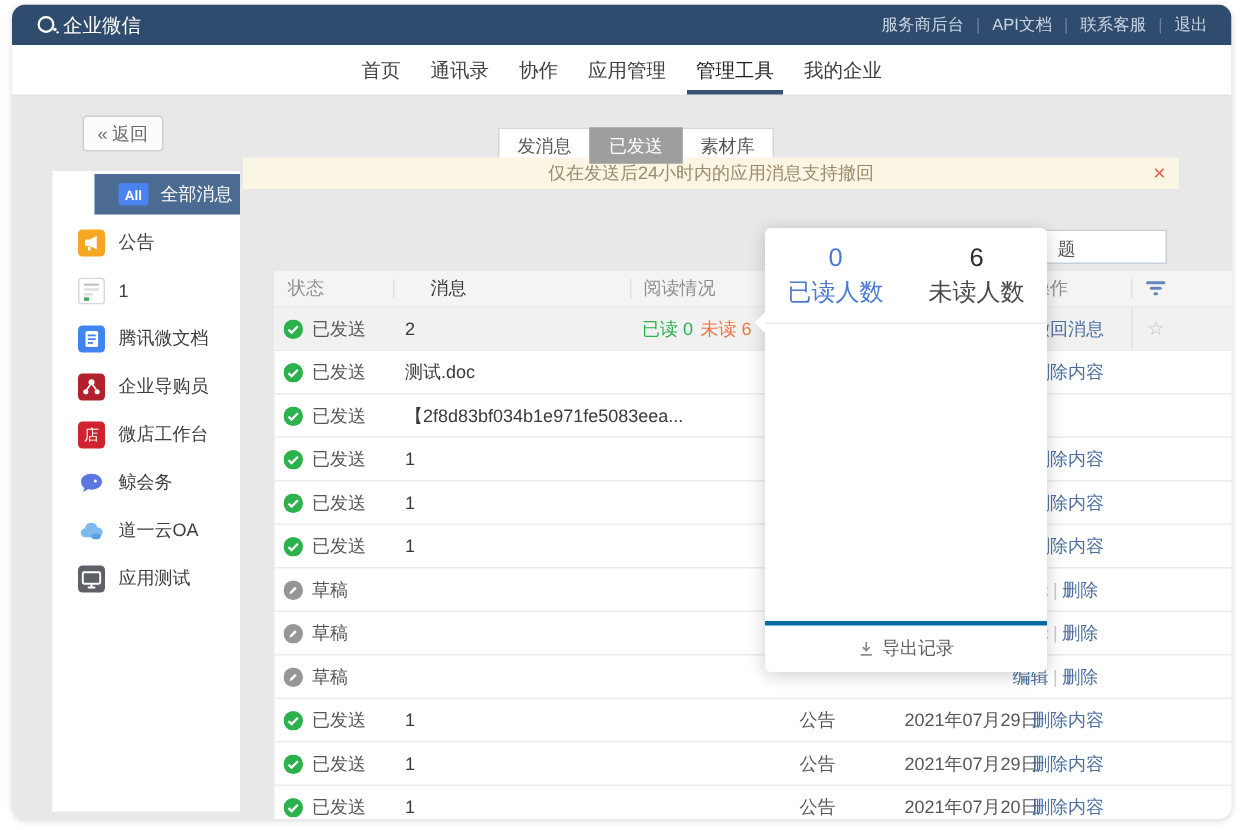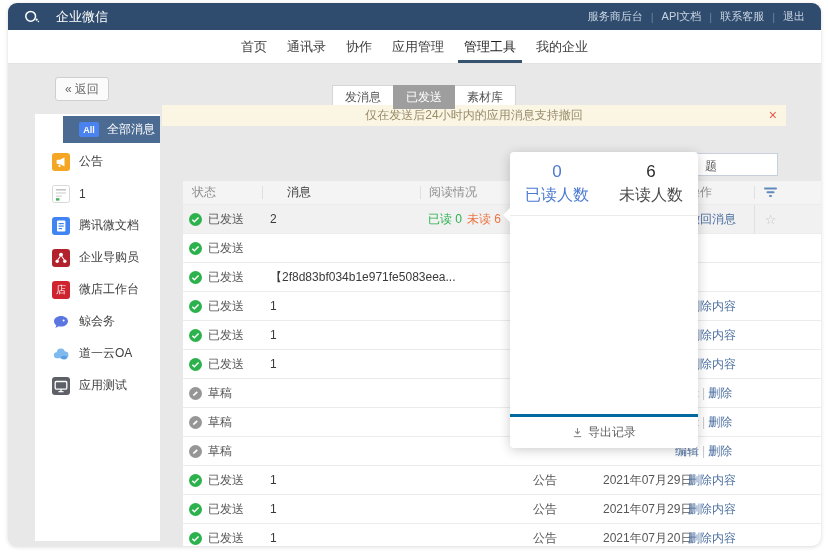--- a/index.html
+++ b/index.html
@@ -1,20 +1,20 @@
 <!DOCTYPE html>
 <html><head>
 <meta charset="utf-8">
 <style>
   html,body{margin:0;padding:0;}
   body{width:829px;height:553px;background:#fff;font-family:"Liberation Sans","DejaVu Sans",sans-serif;position:relative;overflow:hidden;}
   .window{position:absolute;left:8px;top:3px;width:813px;height:543px;border-radius:9px;overflow:hidden;background:#e8e8e8;box-shadow:0 1px 4px rgba(0,0,0,.15);}
   
   .topbar{height:27px;background:#2f4b6d;display:flex;align-items:center;padding:0 16px;}
-  .logo{display:flex;align-items:center;gap:16px;color:#fff;font-size:13px;}
+  .logo{display:flex;align-items:center;gap:2px;color:#fff;font-size:13px;}
   .top-links{margin-left:auto;display:flex;align-items:center;font-size:11px;color:#c9d4e2;}
   .top-links .sep{color:#6b81a0;margin:0 8px;}
   .top-links span[data-interactable="true"]{cursor:pointer;}
   
   .navbar{height:33px;background:#fff;border-bottom:1px solid #e3e3e3;display:flex;justify-content:center;align-items:stretch;padding:0 30px;}
   .nav-item{display:flex;align-items:center;font-size:13px;color:#404040;position:relative;padding:0 10px;cursor:pointer;}
   .nav-item.active{color:#1c1c1c;}
   .nav-item.active::after{content:"";position:absolute;left:4px;right:4px;bottom:0;height:3px;background:#38536f;}
   
   .content{position:relative;height:483px;background:#e8e8e8;}
@@ -255,20 +255,21 @@
             </div>
           </div>
           <div class="trow" data-interactable="true">
             <div class="cell c-status" data-interactable="false">
               <svg width="13" height="13" viewBox="0 0 14 14" style="flex:none">
                 <circle cx="7" cy="7" r="7" fill="#2cb24c"></circle>
                 <path d="M3.6 7.3l2.2 2.1 4.5-4.6" stroke="#fff" stroke-width="1.6" fill="none"></path>
               </svg>
               <span data-interactable="false">已发送</span>
             </div>
+            <div class="cell c-msg" data-interactable="false">测试.doc</div>
             <div class="cell c-read" data-interactable="true"></div>
             <div class="cell c-app" data-interactable="false"></div>
             <div class="cell c-date" data-interactable="false"></div>
             <div class="cell" data-interactable="false"><span class="link" data-interactable="true">删除内容</span></div>
             <div class="cell c-star" data-interactable="false"></div>
           </div>
           <div class="trow" data-interactable="true">
             <div class="cell c-status" data-interactable="false">
               <svg width="13" height="13" viewBox="0 0 14 14" style="flex:none">
                 <circle cx="7" cy="7" r="7" fill="#2cb24c"></circle>

